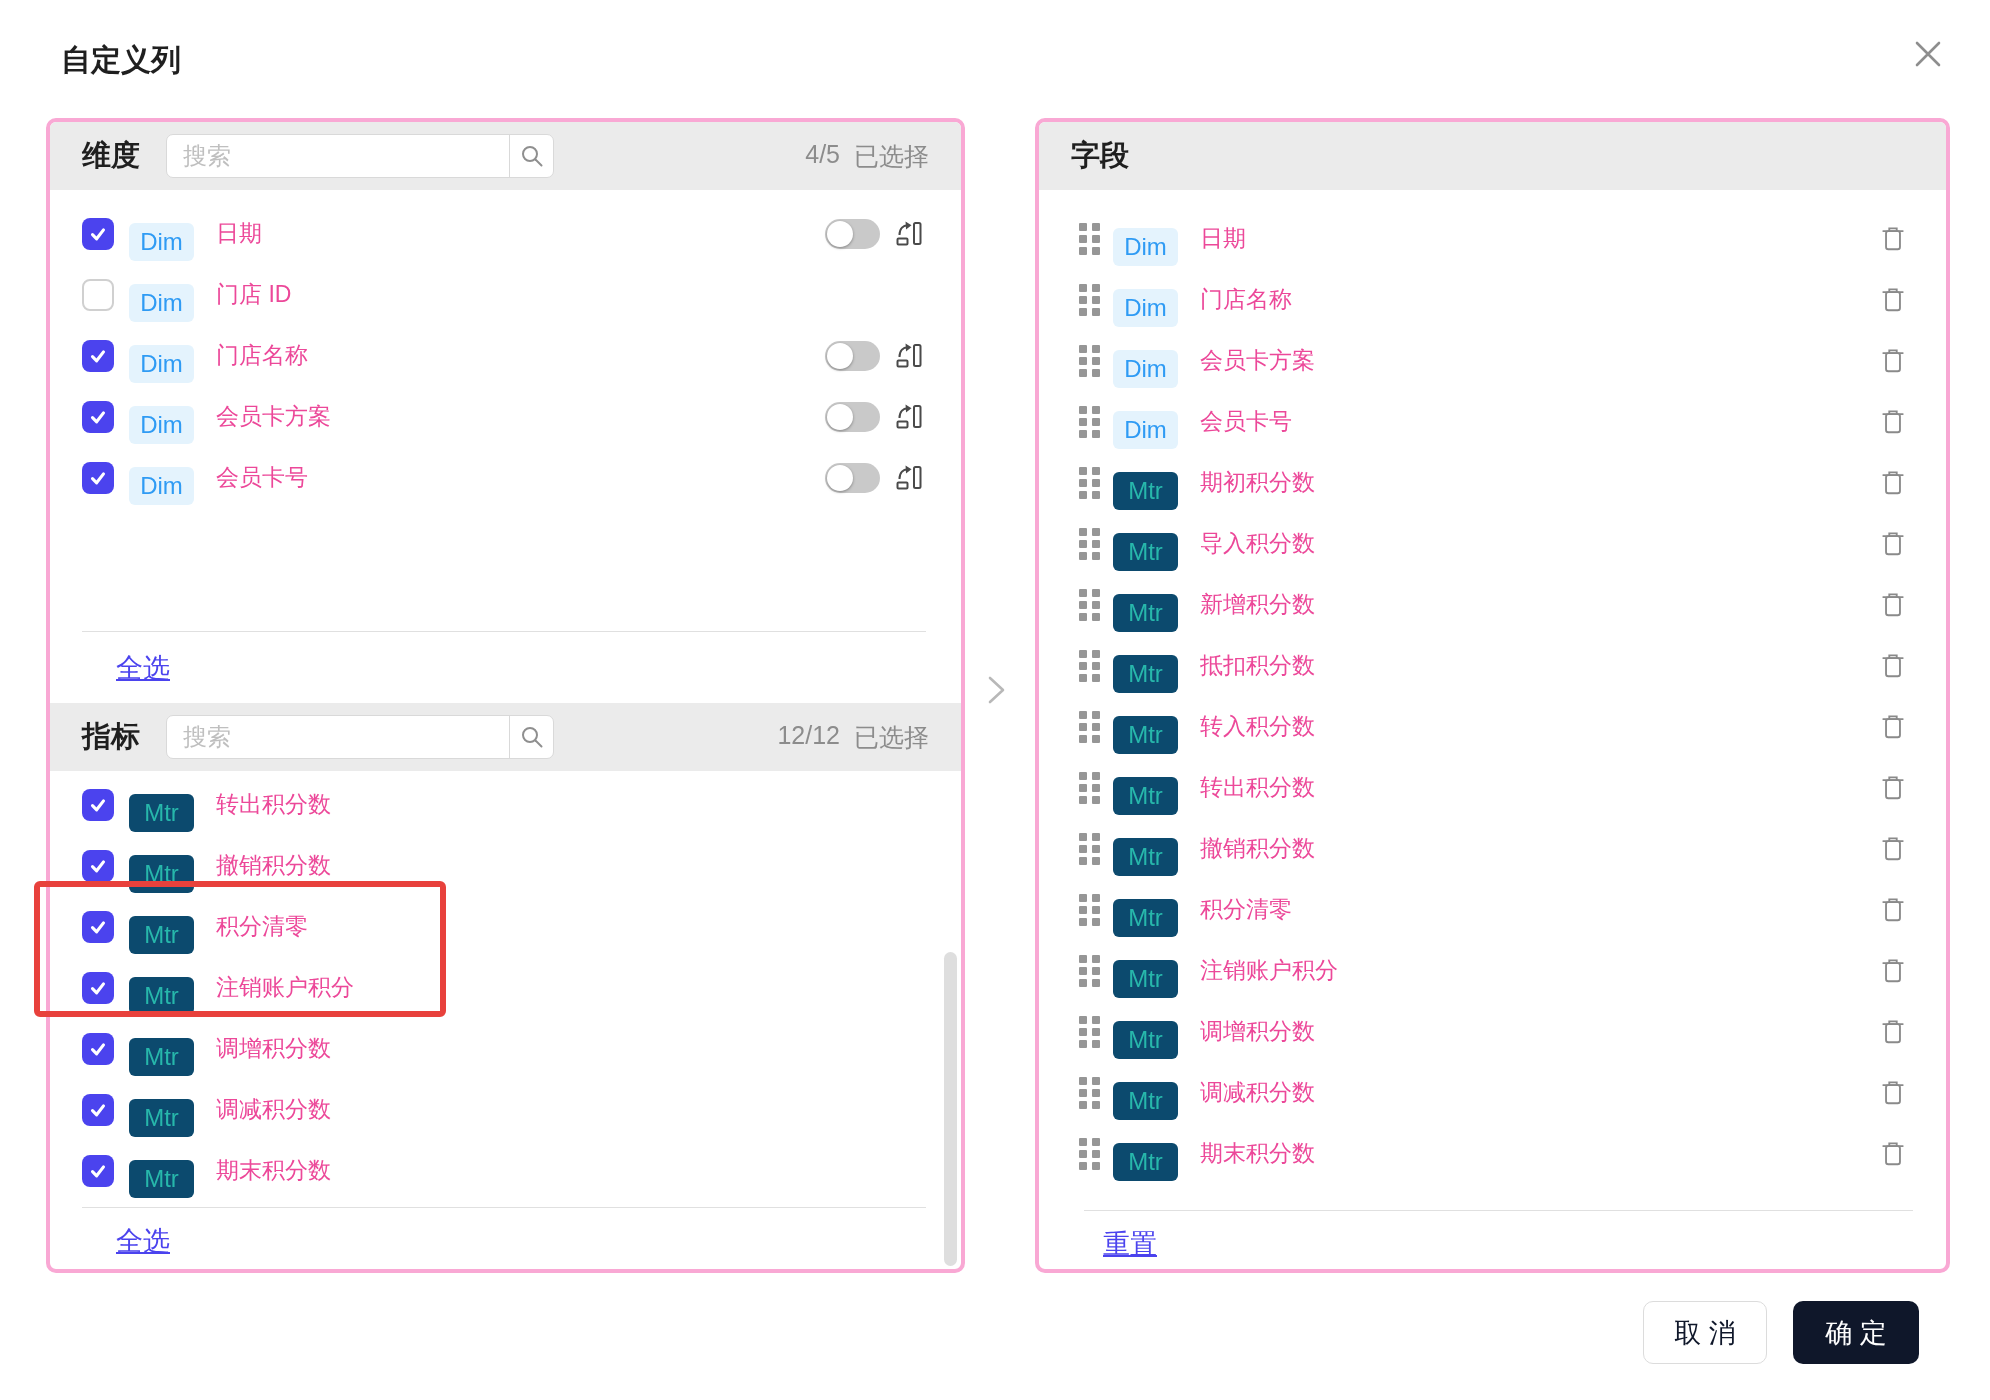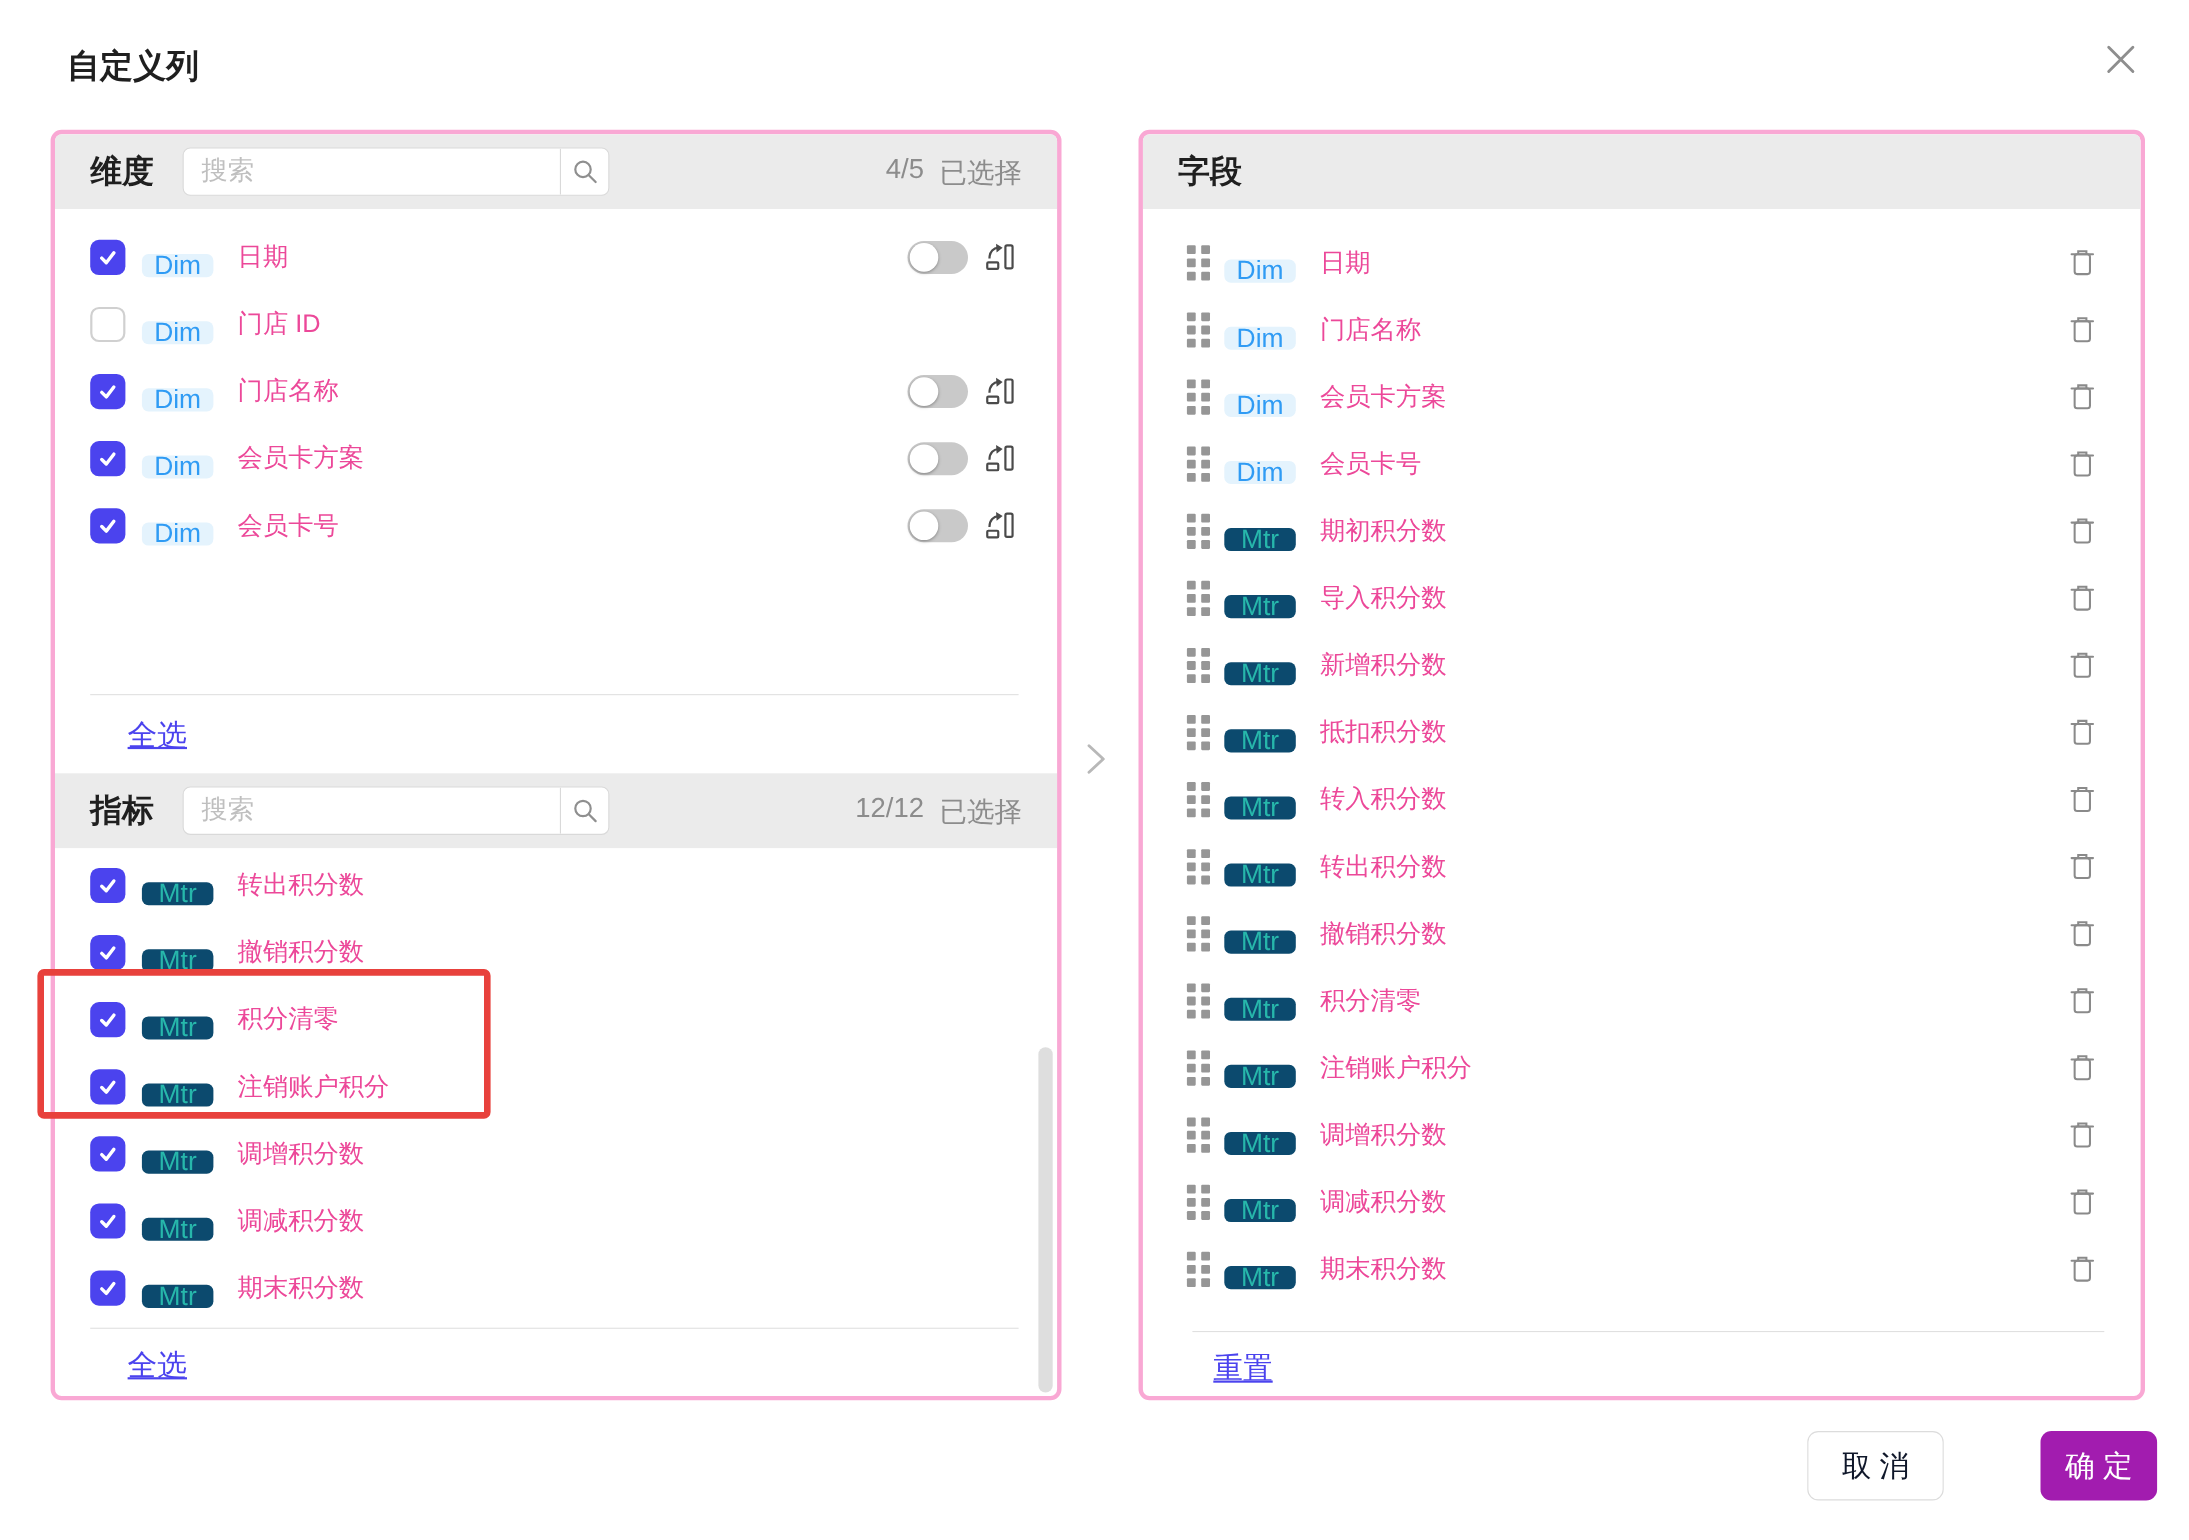--- a/index.html
+++ b/index.html
@@ -40,21 +40,21 @@
   
   .dim-list{height:441px;padding-top:13px;box-sizing:border-box;}
   .metric-list{height:436px;padding-top:3px;box-sizing:border-box;}
   .row{height:61px;display:flex;align-items:center;padding:0 37px 0 32px;}
   .checkbox{width:32px;height:32px;border-radius:8px;flex:0 0 auto;display:flex;
             align-items:center;justify-content:center;cursor:pointer;box-sizing:border-box;}
   .checkbox.checked{background:#4b43ee;}
   .checkbox.unchecked{background:#fff;border:2px solid #d0d0d0;}
   .checkbox svg{display:none;}
   .checkbox.checked svg{display:block;}
-  .tag{width:65px;height:21px;border-radius:6px;display:flex;align-items:center;justify-content:center;
+  .tag{width:65px;height:38px;border-radius:6px;display:flex;align-items:center;justify-content:center;
        font-size:24px;flex:0 0 auto;margin-top:16px;}
   .tag-dim{background:#e4f3fd;color:#2f9bf4;}
   .tag-mtr{background:#0c4a6e;color:#27b7ab;}
   .row .tag{margin-left:15px;}
   .row-label{margin-left:22px;font-size:23px;color:#ec4899;white-space:nowrap;}
   .spacer{flex:1;}
   .toggle{width:55px;height:30px;border-radius:15px;background:#c9c9c9;position:relative;
           flex:0 0 auto;cursor:pointer;}
   .toggle .knob{position:absolute;left:2px;top:2px;width:26px;height:26px;border-radius:50%;
                 background:#fff;box-shadow:0 1px 3px rgba(0,0,0,.35);}
@@ -76,21 +76,21 @@
   
   .highlight-box{position:absolute;left:34px;top:881px;width:412px;height:136px;box-sizing:border-box;
                  border:6px solid #e8413c;border-radius:6px;z-index:20;pointer-events:none;}
   .mid-chevron{position:absolute;left:984px;top:670px;cursor:pointer;}
 
   
   .btn{position:absolute;top:1301px;height:63px;border-radius:10px;font-size:27px;
        display:flex;align-items:center;justify-content:center;cursor:pointer;box-sizing:border-box;
        font-family:inherit;white-space:pre;}
   .btn-cancel{left:1643px;width:124px;background:#fff;border:1.5px solid #dcdcdc;color:#0f172a;}
-  .btn-confirm{left:1855px;width:106px;background:#a21caf;border:none;color:#fff;}
+  .btn-confirm{left:1793px;width:126px;background:#0f172a;border:none;color:#fff;}
 </style>
 </head>
 <body>
 
 <div class="dialog">
 
   <div class="dlg-title">自定义列</div>
 
   <div class="close-btn">
     <svg width="36" height="36" viewBox="0 0 36 36">

